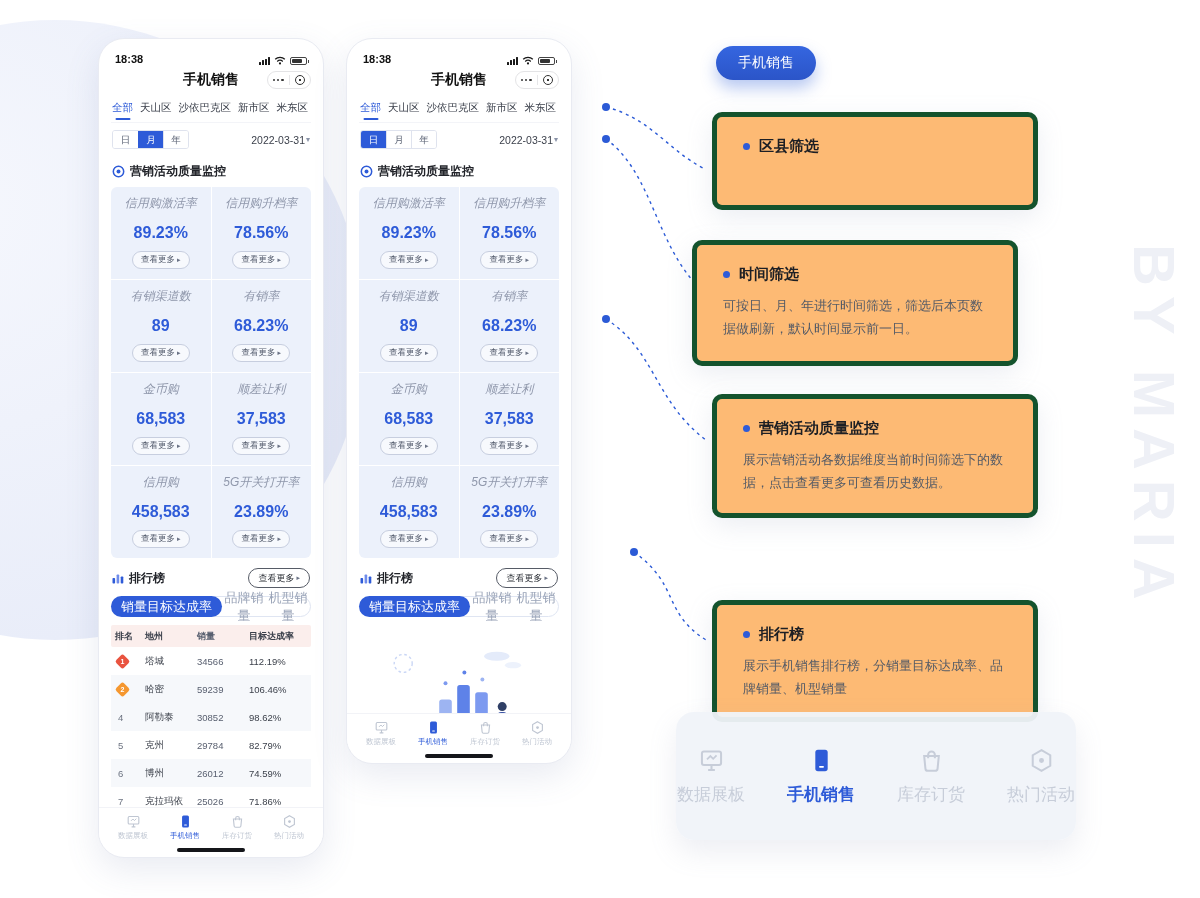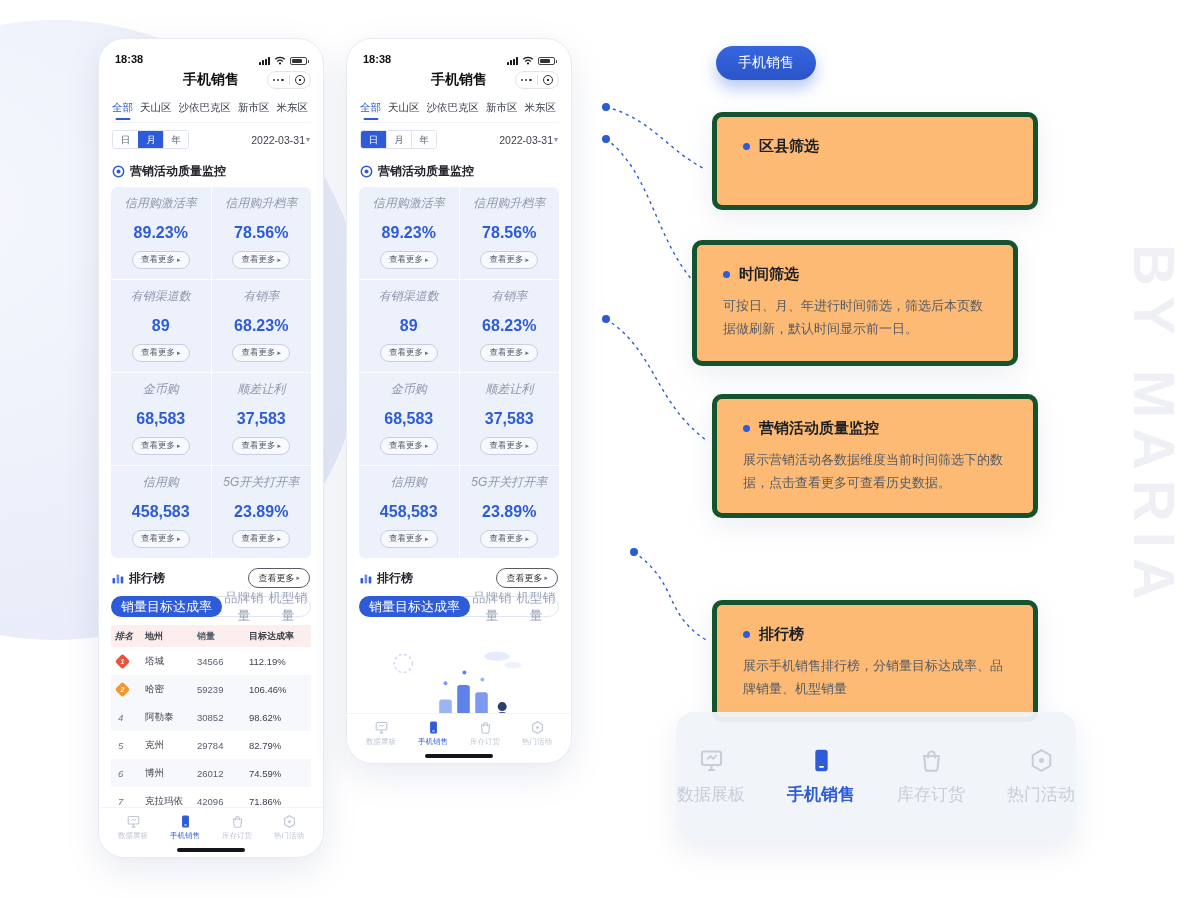--- a/index.html
+++ b/index.html
@@ -77,21 +77,21 @@
   .rank-tabs{display:flex;align-items:center;border:1px solid #dfe5f2;border-radius:11px;height:21px;margin-bottom:8px;}
   .rt{flex:1;text-align:center;font-size:13px;color:#9aa4b8;cursor:pointer;font-family:Liberation Serif, serif;}
   .rt.sel{flex:0 0 auto;background:var(--blue);color:#fff;border-radius:11px;height:21px;line-height:21px;
     padding:0 10px;margin:-1px 0 -1px -1px;font-weight:500;}
 
   .rk-table{font-size:9.5px;}
   .thead{display:flex;align-items:center;background:#fbeeec;height:22px;border-radius:2px;
     font-weight:700;color:#3a3f4a;font-size:9px;padding:0 4px;}
   .trow{display:flex;align-items:center;height:28px;padding:0 4px;color:#3c414b;}
   .trow.alt{background:#f6f8fb;}
-  .c1{flex:0 0 30px;display:flex;align-items:center;font-style:italic;}
+  .c1{flex:0 0 30px;display:flex;align-items:center;}
   .c2{flex:0 0 52px;}
   .c3{flex:0 0 52px;color:#596070;}
   .c4{flex:1;}
   .rnum{color:#6b7280;padding-left:3px;}
   .medal{display:inline-block;width:11px;height:11px;border-radius:2.5px;transform:rotate(45deg);margin-left:2px;}
   .medal span{display:block;transform:rotate(-45deg);text-align:center;font-size:7px;line-height:11px;color:#fff;font-weight:700;}
   .m1{background:#e9533f;} .m2{background:#f5972f;} .m3{background:#3f6ae0;}
 
   .tabbar{position:absolute;left:0;right:0;bottom:14px;display:flex;justify-content:space-around;
     align-items:flex-end;padding:6px 8px 2px;border-top:1px solid #f2f3f7;background:#fff;}
@@ -333,21 +333,21 @@
           </span>
         <span class="c2">博州</span>
         <span class="c3">26012</span>
         <span class="c4">74.59%</span>
       </div>
       <div class="trow">
         <span class="c1">
             <span class="rnum">7</span>
           </span>
         <span class="c2">克拉玛依</span>
-        <span class="c3">42096</span>
+        <span class="c3">25026</span>
         <span class="c4">71.86%</span>
       </div>
       <div class="trow alt">
         <span class="c1">
             <span class="rnum">8</span>
           </span>
         <span class="c2">乌鲁木齐</span>
         <span class="c3">24935</span>
         <span class="c4">65.90%</span>
       </div>

